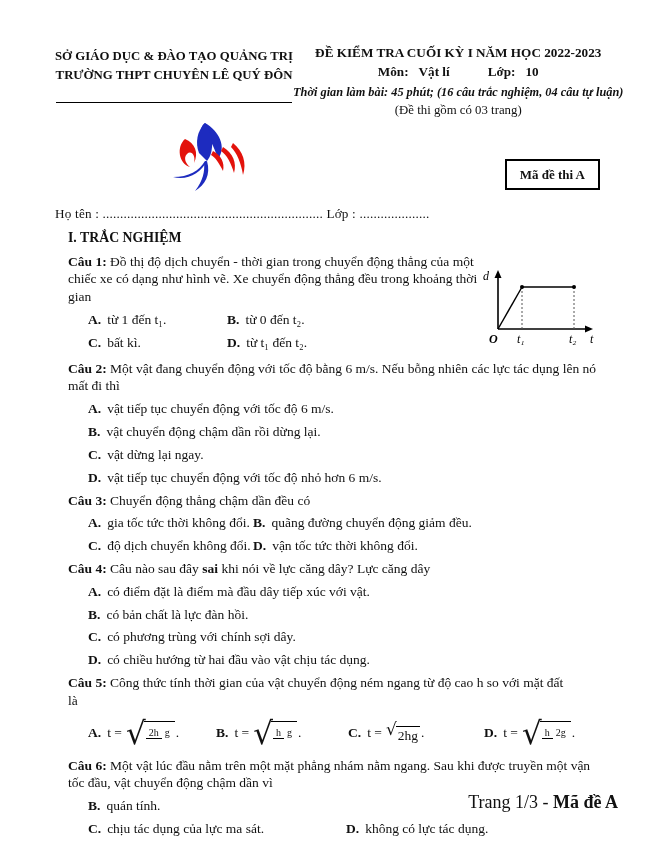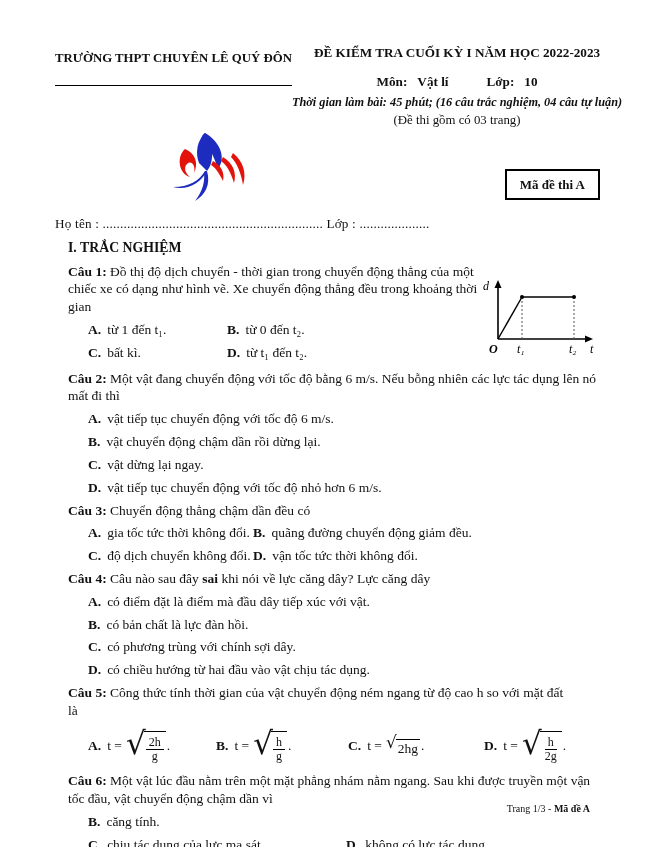--- a/index.html
+++ b/index.html
@@ -7,21 +7,21 @@
   body { font-family:"Liberation Serif","DejaVu Serif",serif; color:#111; font-size:13.5px; line-height:1.32; }
   .page { position:relative; width:650px; height:847px; padding:44px 42px 0 55px; }
 
   
   .hdr { display:flex; }
   .hdr-left { width:272px; text-align:center; padding-top:4px; }
   .hdr-left .l1 { font-weight:bold; font-size:12.8px; white-space:nowrap; }
   .hdr-left .l2 { font-weight:bold; font-size:12.8px; white-space:nowrap; display:inline-block; border-bottom:1.4px solid #000; padding-bottom:18px; margin-top:2px; }
   .hdr-right { flex:1; text-align:center; }
   .hdr-right .t1 { font-weight:bold; font-size:13.2px; white-space:nowrap; }
-  .hdr-right .t2 { font-weight:bold; font-size:13.2px; margin-top:12px; }
+  .hdr-right .t2 { font-weight:bold; font-size:13.2px; margin-top:2px; }
   .hdr-right .t2 .gap { display:inline-block; width:38px; }
   .hdr-right .t2 .sp  { display:inline-block; width:10px; }
   .hdr-right .t3 { font-weight:bold; font-style:italic; font-size:12.3px; margin-top:3px; white-space:nowrap; }
   .hdr-right .t4 { font-size:12.8px; margin-top:2px; }
 
   .hdr2 { position:relative; height:82px; }
   .logo { position:absolute; left:100px; top:2px; }
   .code-box { position:absolute; right:8px; top:40px; border:2.4px solid #000; padding:5px 13px; font-weight:bold; font-size:13px; }
 
   .name-line { margin-top:4px; font-size:13.2px; letter-spacing:.2px; }
@@ -49,36 +49,37 @@
   .f-row { display:flex; margin-top:8px; align-items:center; }
   .f-col1 { width:128px; } .f-col2 { width:132px; } .f-col3 { width:136px; }
   .formula { display:inline-flex; align-items:center; }
   .lead { margin-right:4px; }
   .sqrt { display:inline-flex; align-items:flex-start; }
   .sqrt .sign { font-family:"DejaVu Serif",serif; line-height:1; }
   .sqrt.tall .sign { font-size:31px; margin-right:-2px; }
   .sqrt.short .sign { font-size:17px; margin-right:-1px; }
   .sqrt.tall .radicand { border-top:1.4px solid #000; margin-top:3px; padding:1px 2px 0 2px; }
   .sqrt.short .radicand { border-top:1.2px solid #000; margin-top:5px; padding:0 2px; }
-  .frac { display:inline-flex; flex-direction:column; align-items:center; font-size:12px; line-height:1.15; }
+  .frac { display:inline-flex; flex-direction:row; align-items:flex-start; font-size:10px; line-height:1.15; }
   .frac .num { border-bottom:1px solid #000; padding:0 3px 0 3px; }
   .frac .den { padding:0 3px; }
   .tail { margin-left:1px; }
 
-  .footer { position:absolute; right:60px; bottom:32px; font-size:10px;text-align:center; }
+  .footer { position:absolute; right:32px; bottom:32px; font-size:18px;text-align:center; }
 
   svg text { font-family:"Liberation Serif",serif; }
 </style>
 </head>
 <body>
 
 <div class="page">
 
   <div class="hdr">
     <div class="hdr-left">
+      <div class="l1">SỞ GIÁO DỤC &amp; ĐÀO TẠO QUẢNG TRỊ</div>
       <div><span class="l2">TRƯỜNG THPT CHUYÊN LÊ QUÝ ĐÔN</span></div>
     </div>
     <div class="hdr-right">
       <div class="t1">ĐỀ KIỂM TRA CUỐI KỲ I  NĂM HỌC 2022-2023</div>
       <div class="t2"><span>Môn:</span><span class="sp"></span><span>Vật lí</span><span class="gap"></span><span>Lớp:</span><span class="sp"></span><span>10</span></div>
       <div class="t3">Thời gian làm bài: 45 phút; (16 câu trắc nghiệm, 04 câu tự luận)</div>
       <div class="t4">(Đề thi gồm có 03 trang)</div>
     </div>
   </div>
 
@@ -226,21 +227,21 @@
             <span class="tail">.</span>
           </span>
       </div>
     </div>
   </div>
 
   <div class="q" style="margin-top:8px;">
     <div class="q-head"><span class="q-label">Câu 6:</span> <span>Một vật lúc đầu nằm trên một mặt phẳng nhám nằm ngang. Sau khi được truyền một vận tốc đầu, vật chuyển động chậm dần vì</span></div>
     <div class="opts">
       <div class="opt-row">
-        <div class="opt"><span class="letter">B.</span><span>căng tính.</span></div>
+        <div class="opt"><span class="letter">B.</span><span>quán tính.</span></div>
       </div>
       <div class="opt-row">
         <div class="opt w-q6a"><span class="letter">C.</span><span>chịu tác dụng của lực ma sát.</span></div>
         <div class="opt"><span class="letter">D.</span><span>không có lực tác dụng.</span></div>
       </div>
     </div>
   </div>
 
   <div class="footer"><span>Trang 1/3 - </span><span class="bold">Mã đề A</span></div>
 

